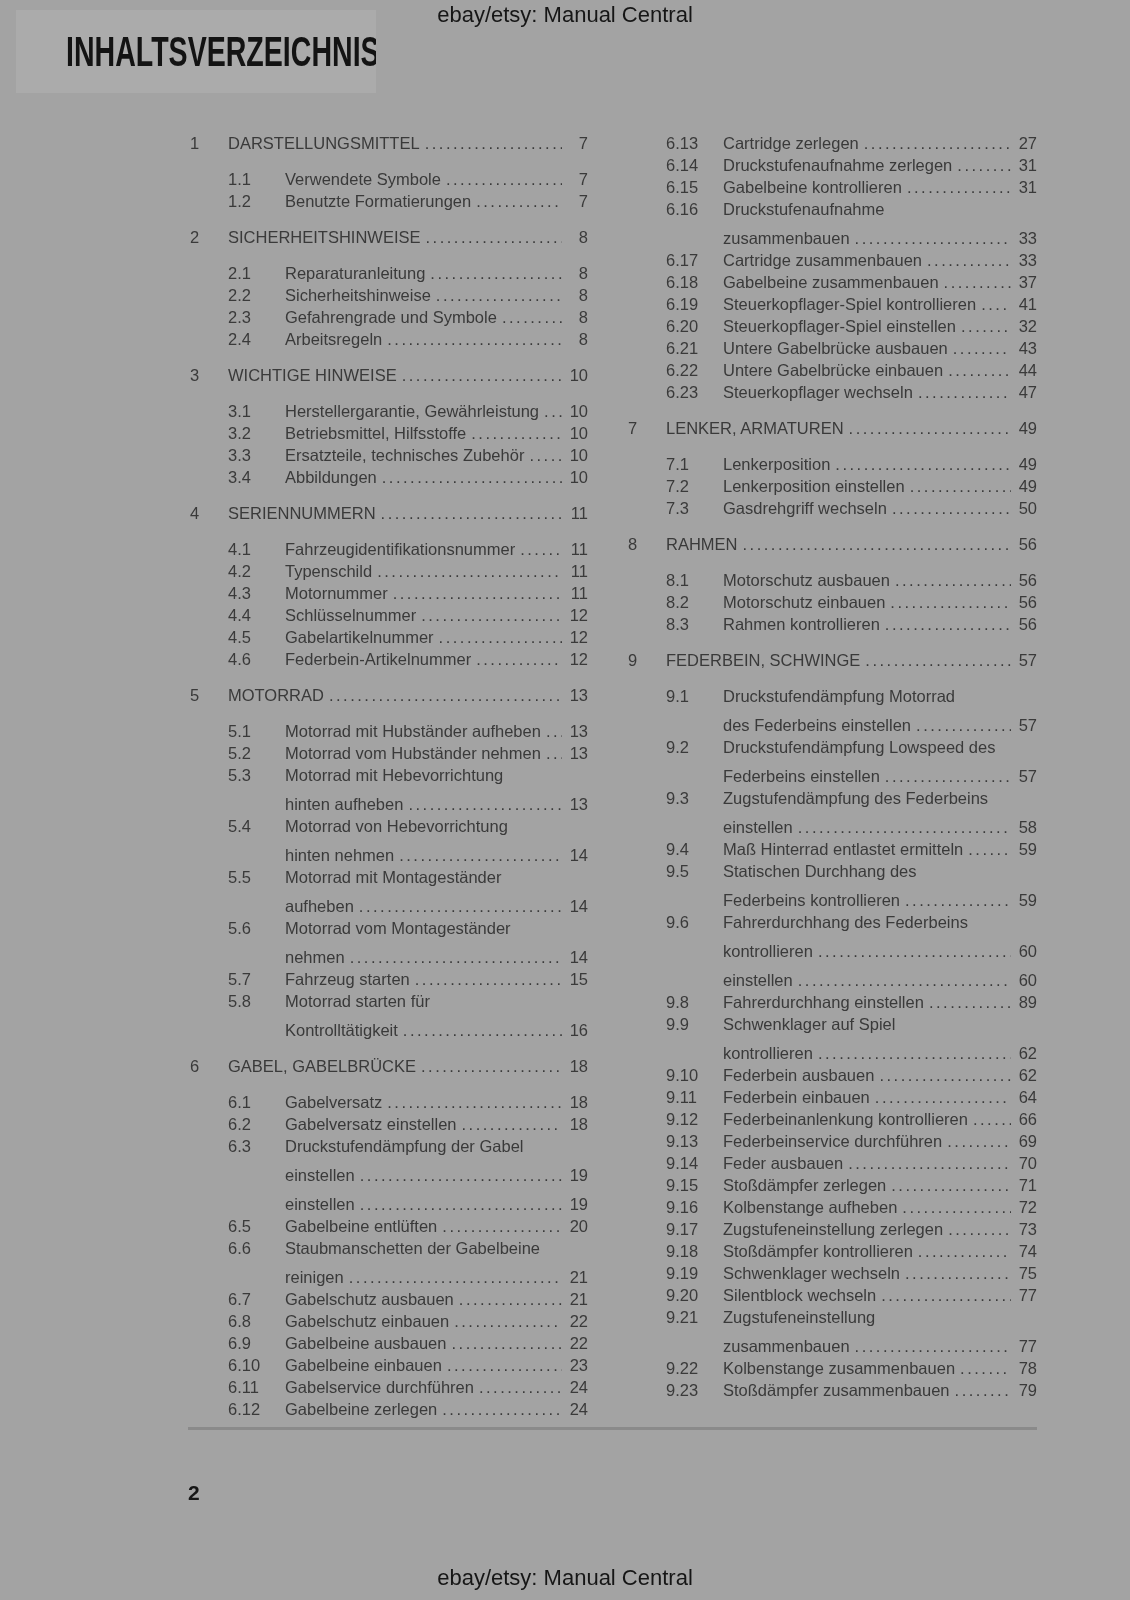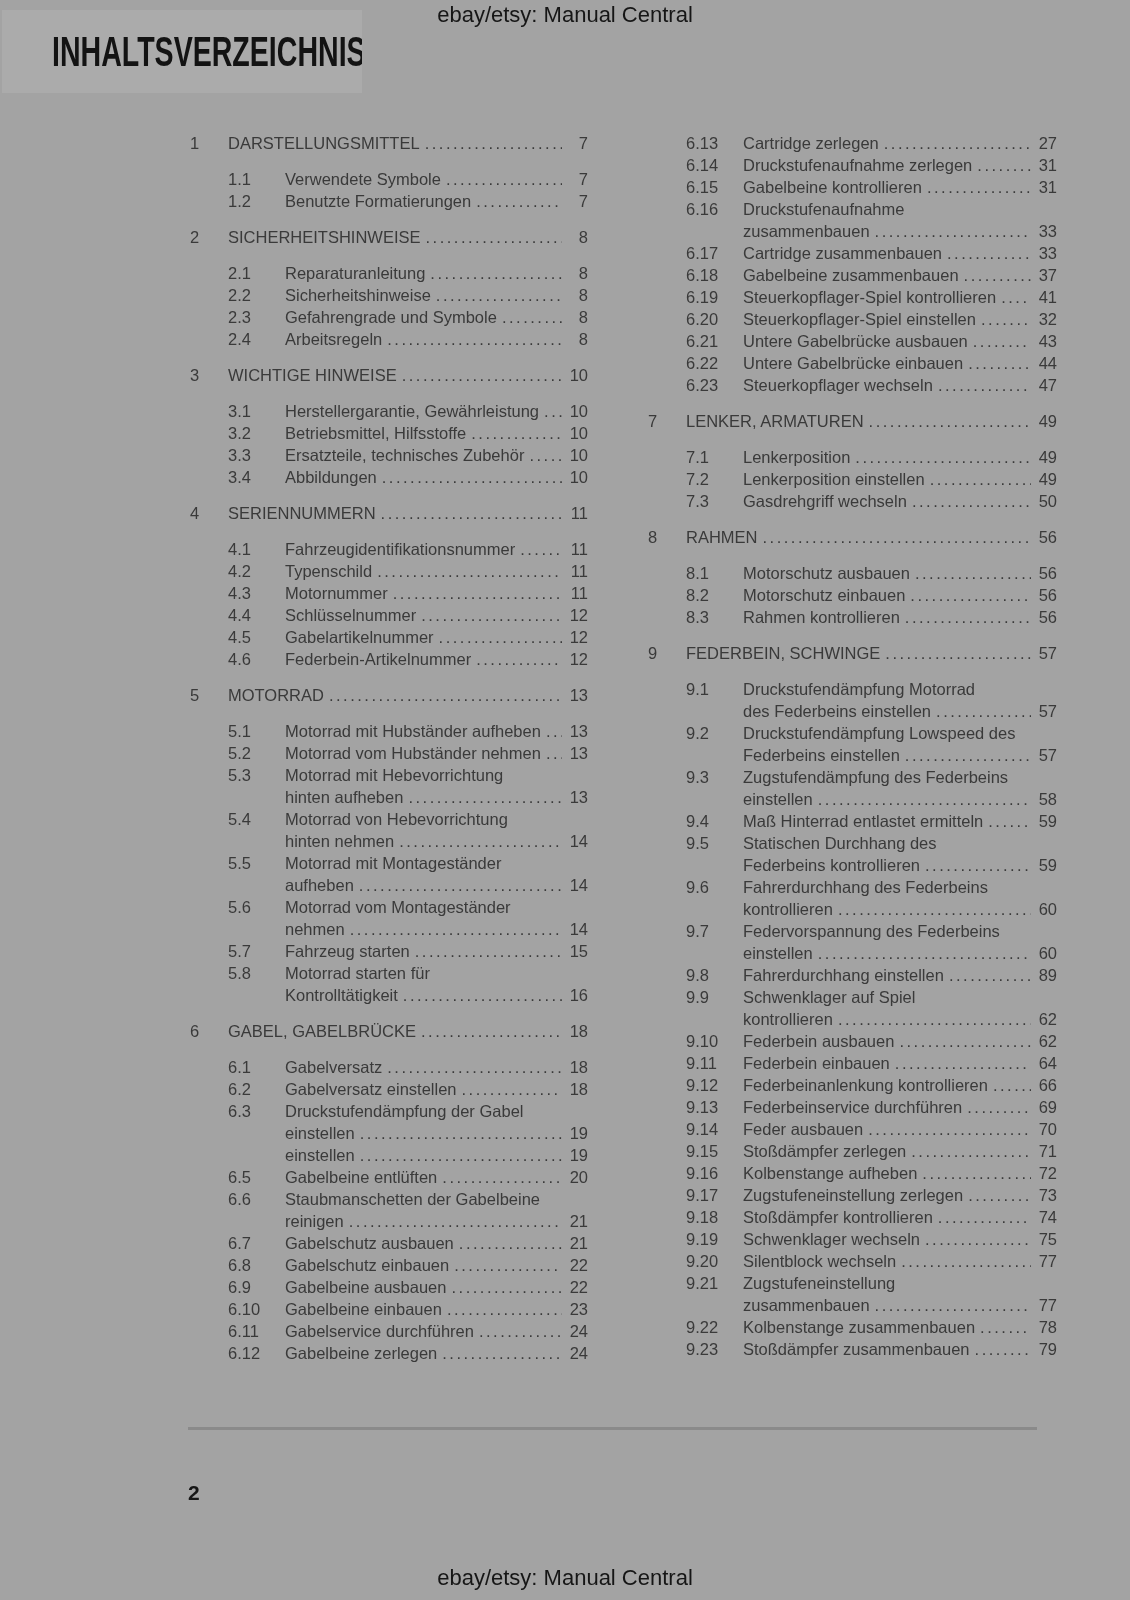--- a/index.html
+++ b/index.html
@@ -16,46 +16,46 @@
     font-family:"Liberation Sans", sans-serif;
     color:var(--text-color);
   }
   
   .top-header{
     position:absolute;left:0;top:2px;width:100%;
     text-align:center;font-size:22px;color:#161616;
   }
   
   .title-box{
-    position:absolute;left:2px;top:10px;width:360px;height:83px;
+    position:absolute;left:16px;top:10px;width:360px;height:83px;
     background:var(--title-box-bg);
     display:flex;align-items:center;overflow:hidden;
   }
   .title-box h1{
     margin:0 0 0 50px;
     font-size:42px;font-weight:bold;color:#131313;
     white-space:nowrap;letter-spacing:0px;
     transform:scaleX(0.68);transform-origin:left center;
   }
   
   .toc-col{
     position:absolute;top:132px;
     font-size:16.5px;line-height:22px;
   }
   .toc-col.left{left:190px;width:398px;}
-  .toc-col.right{left:648px;width:409px;}
+  .toc-col.right{left:628px;width:409px;}
   .entry{margin:0;}
   .entry.chapter{margin:14px 0;}
   .toc-col > .entry:first-child{margin-top:0;}
   .line{display:flex;align-items:baseline;line-height:22px;}
   .chapter .num{flex:0 0 38px;}
   .chapter .txt{white-space:nowrap;}
   .section .line{padding-left:38px;}
   .section .num{flex:0 0 57px;}
-  .section .line.cont{padding-left:95px;}
+  .section .line.cont{padding-left:95px;margin-top:7px;}
   .txt{white-space:nowrap;flex:0 0 auto;}
   .dots{
     flex:1 1 auto;min-width:8px;
     overflow:hidden;white-space:nowrap;
     letter-spacing:2.5px;
     margin:0 4px 0 5px;
   }
   .pg{flex:0 0 auto;min-width:22px;text-align:right;}
   
   .footer-rule{
@@ -662,24 +662,20 @@
           <span class="num">9.6</span>
           <span class="txt">Fahrerdurchhang des Federbeins</span>
         </div>
         <div class="line cont">
           <span class="txt">kontrollieren</span>
           <span class="dots">..............................................................................................................</span>
           <span class="pg">60</span>
         </div>
       </div>
       <div class="entry section">
-        <div class="line">
-          <span class="num">9.7</span>
-          <span class="txt">Federvorspannung des Federbeins</span>
-        </div>
         <div class="line cont">
           <span class="txt">einstellen</span>
           <span class="dots">..............................................................................................................</span>
           <span class="pg">60</span>
         </div>
       </div>
       <div class="entry section">
         <div class="line">
           <span class="num">9.8</span>
           <span class="txt">Fahrerdurchhang einstellen</span>

